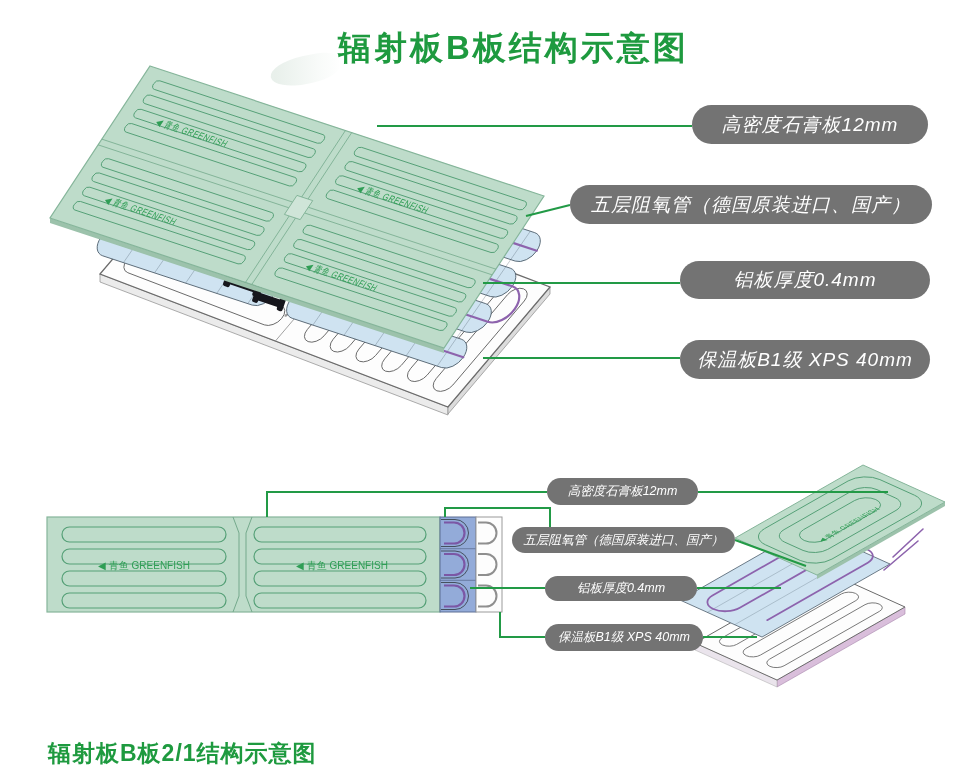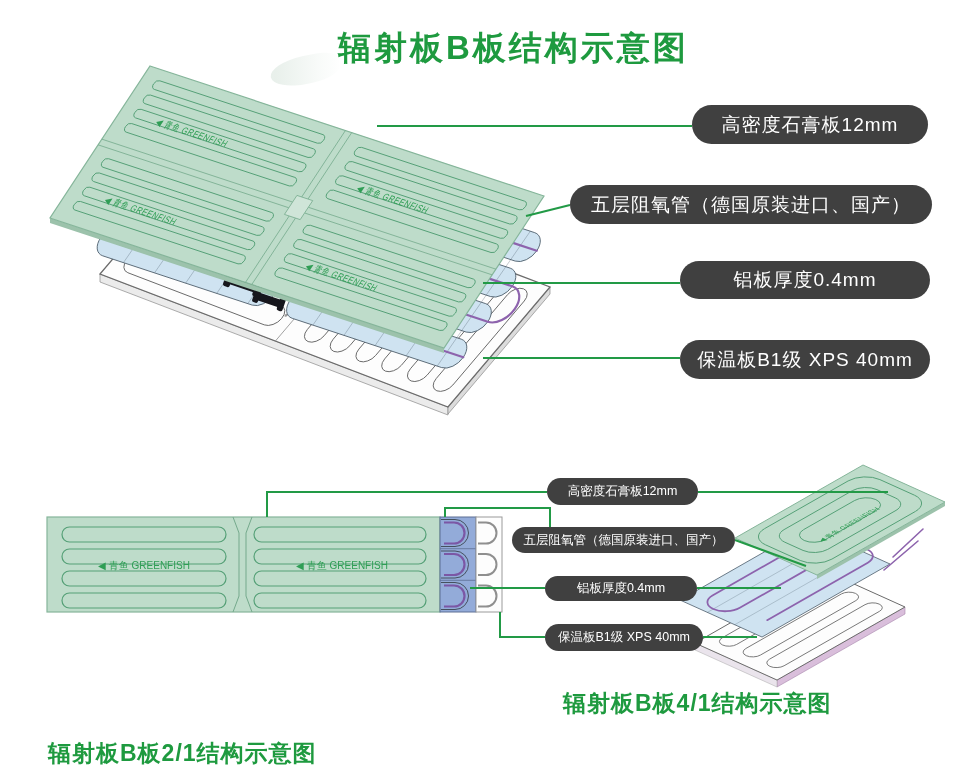--- a/index.html
+++ b/index.html
@@ -1,21 +1,21 @@
 <!DOCTYPE html>
 <html><head>
 <meta charset="utf-8">
 <style>
   html,body{margin:0;padding:0;background:#fff;}
   .page{position:relative;width:971px;height:765px;background:#ffffff;overflow:hidden;
         font-family:"Liberation Sans","DejaVu Sans",sans-serif;padding-left:6px;}
   .page-title{position:absolute;left:338px;top:26px;font-size:33px;font-weight:bold;
         color:#1e9a3f;letter-spacing:3px;white-space:nowrap;}
-  .pill{position:absolute;background:#404040;border-radius:999px;color:#ffffff;
-        display:flex;align-items:center;justify-content:center;white-space:nowrap;}
+  .pill{position:absolute;background:#737373;border-radius:999px;color:#ffffff;
+        display:flex;align-items:center;justify-content:center;white-space:nowrap;font-style:italic;}
   .pill-lg{font-size:19px;letter-spacing:1px;}
   .pill-sm{font-size:12.5px;}
   .caption{position:absolute;font-size:23px;font-weight:bold;color:#1e9a3f;
         letter-spacing:1px;white-space:nowrap;}
   svg{position:absolute;left:0;top:0;}
   .swoosh{position:absolute;left:270px;top:56px;width:70px;height:28px;
         background:linear-gradient(100deg,#e3ece6 10%,#f7faf8 70%,transparent 100%);
         border-radius:60% 40% 50% 60%;transform:rotate(-12deg);opacity:.8;}
 </style>
 </head>
@@ -215,15 +215,14 @@
   <div class="pill pill-lg" style="left:570px;top:185px;width:362px;height:39px;">五层阻氧管（德国原装进口、国产）</div>
   <div class="pill pill-lg" style="left:680px;top:261px;width:250px;height:38px;">铝板厚度0.4mm</div>
   <div class="pill pill-lg" style="left:680px;top:340px;width:250px;height:39px;">保温板B1级 XPS 40mm</div>
 
   <div class="pill pill-sm" style="left:547px;top:478px;width:151px;height:27px;">高密度石膏板12mm</div>
   <div class="pill pill-sm" style="left:512px;top:527px;width:223px;height:26px;">五层阻氧管（德国原装进口、国产）</div>
   <div class="pill pill-sm" style="left:545px;top:576px;width:152px;height:25px;">铝板厚度0.4mm</div>
   <div class="pill pill-sm" style="left:545px;top:624px;width:158px;height:27px;">保温板B1级 XPS 40mm</div>
 
   <div class="caption" style="left:48px;top:706px;margin-top:32px;">辐射板B板2/1结构示意图</div>
-  <div class="caption" style="left:563px;top:688px;">辐射板B板4/1结构示意图</div>
 
 </div>
 
 </body></html>

